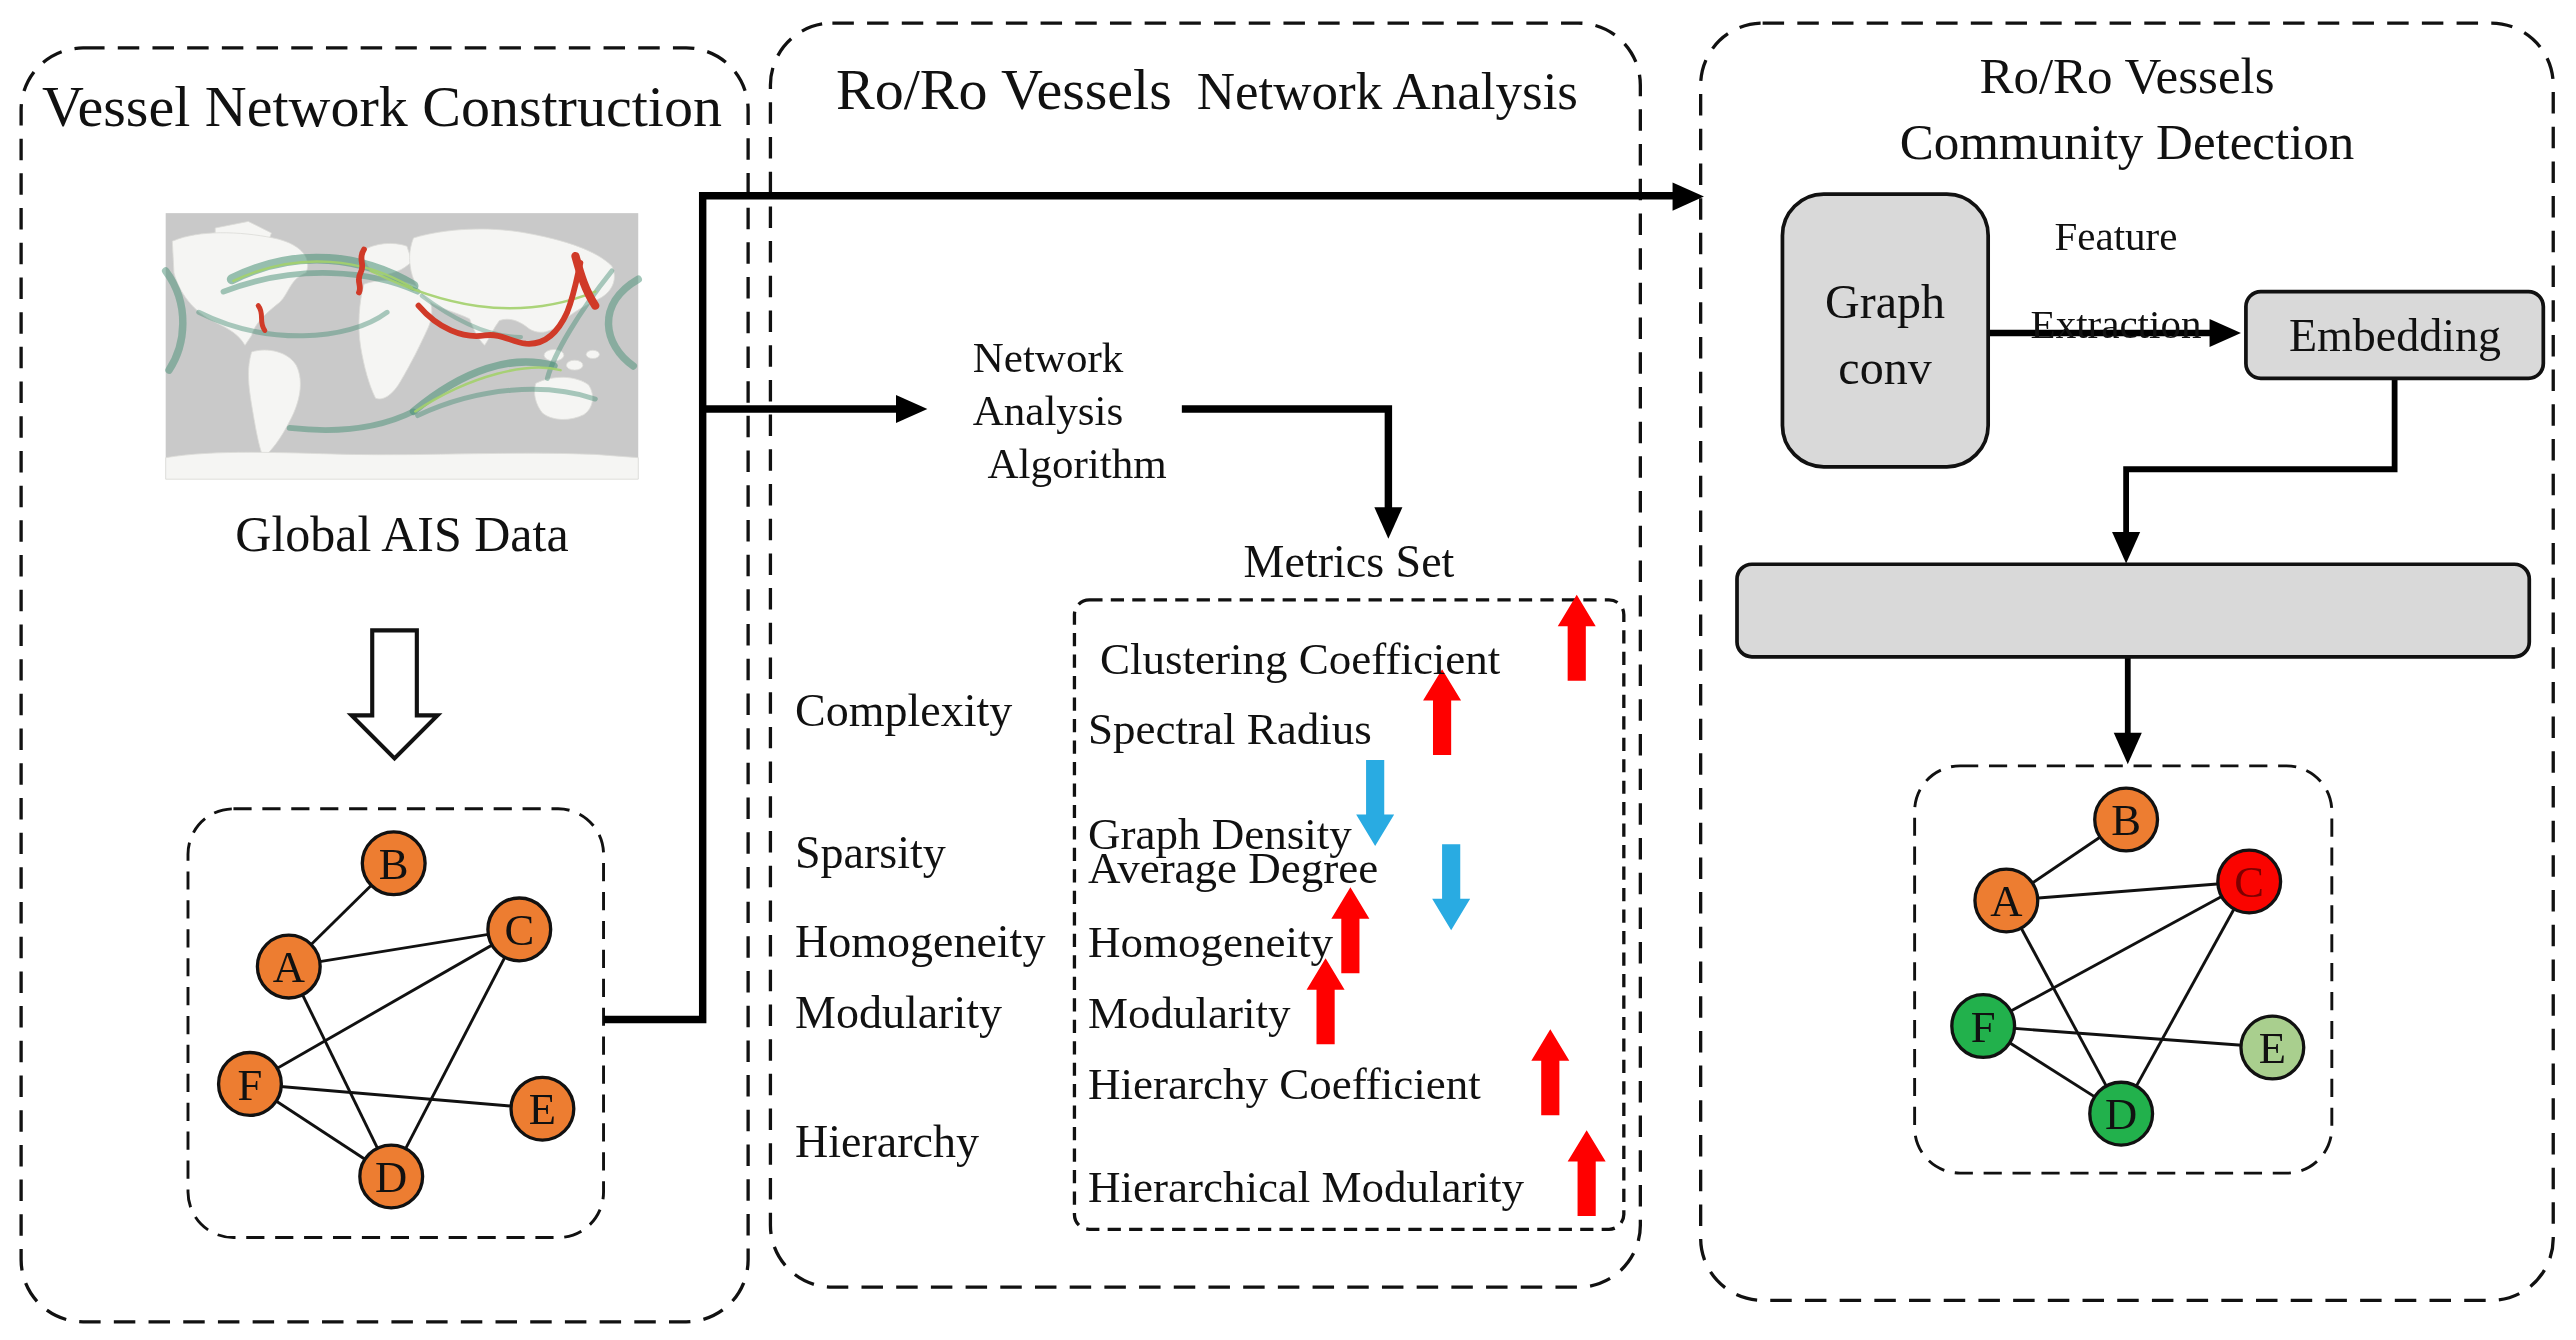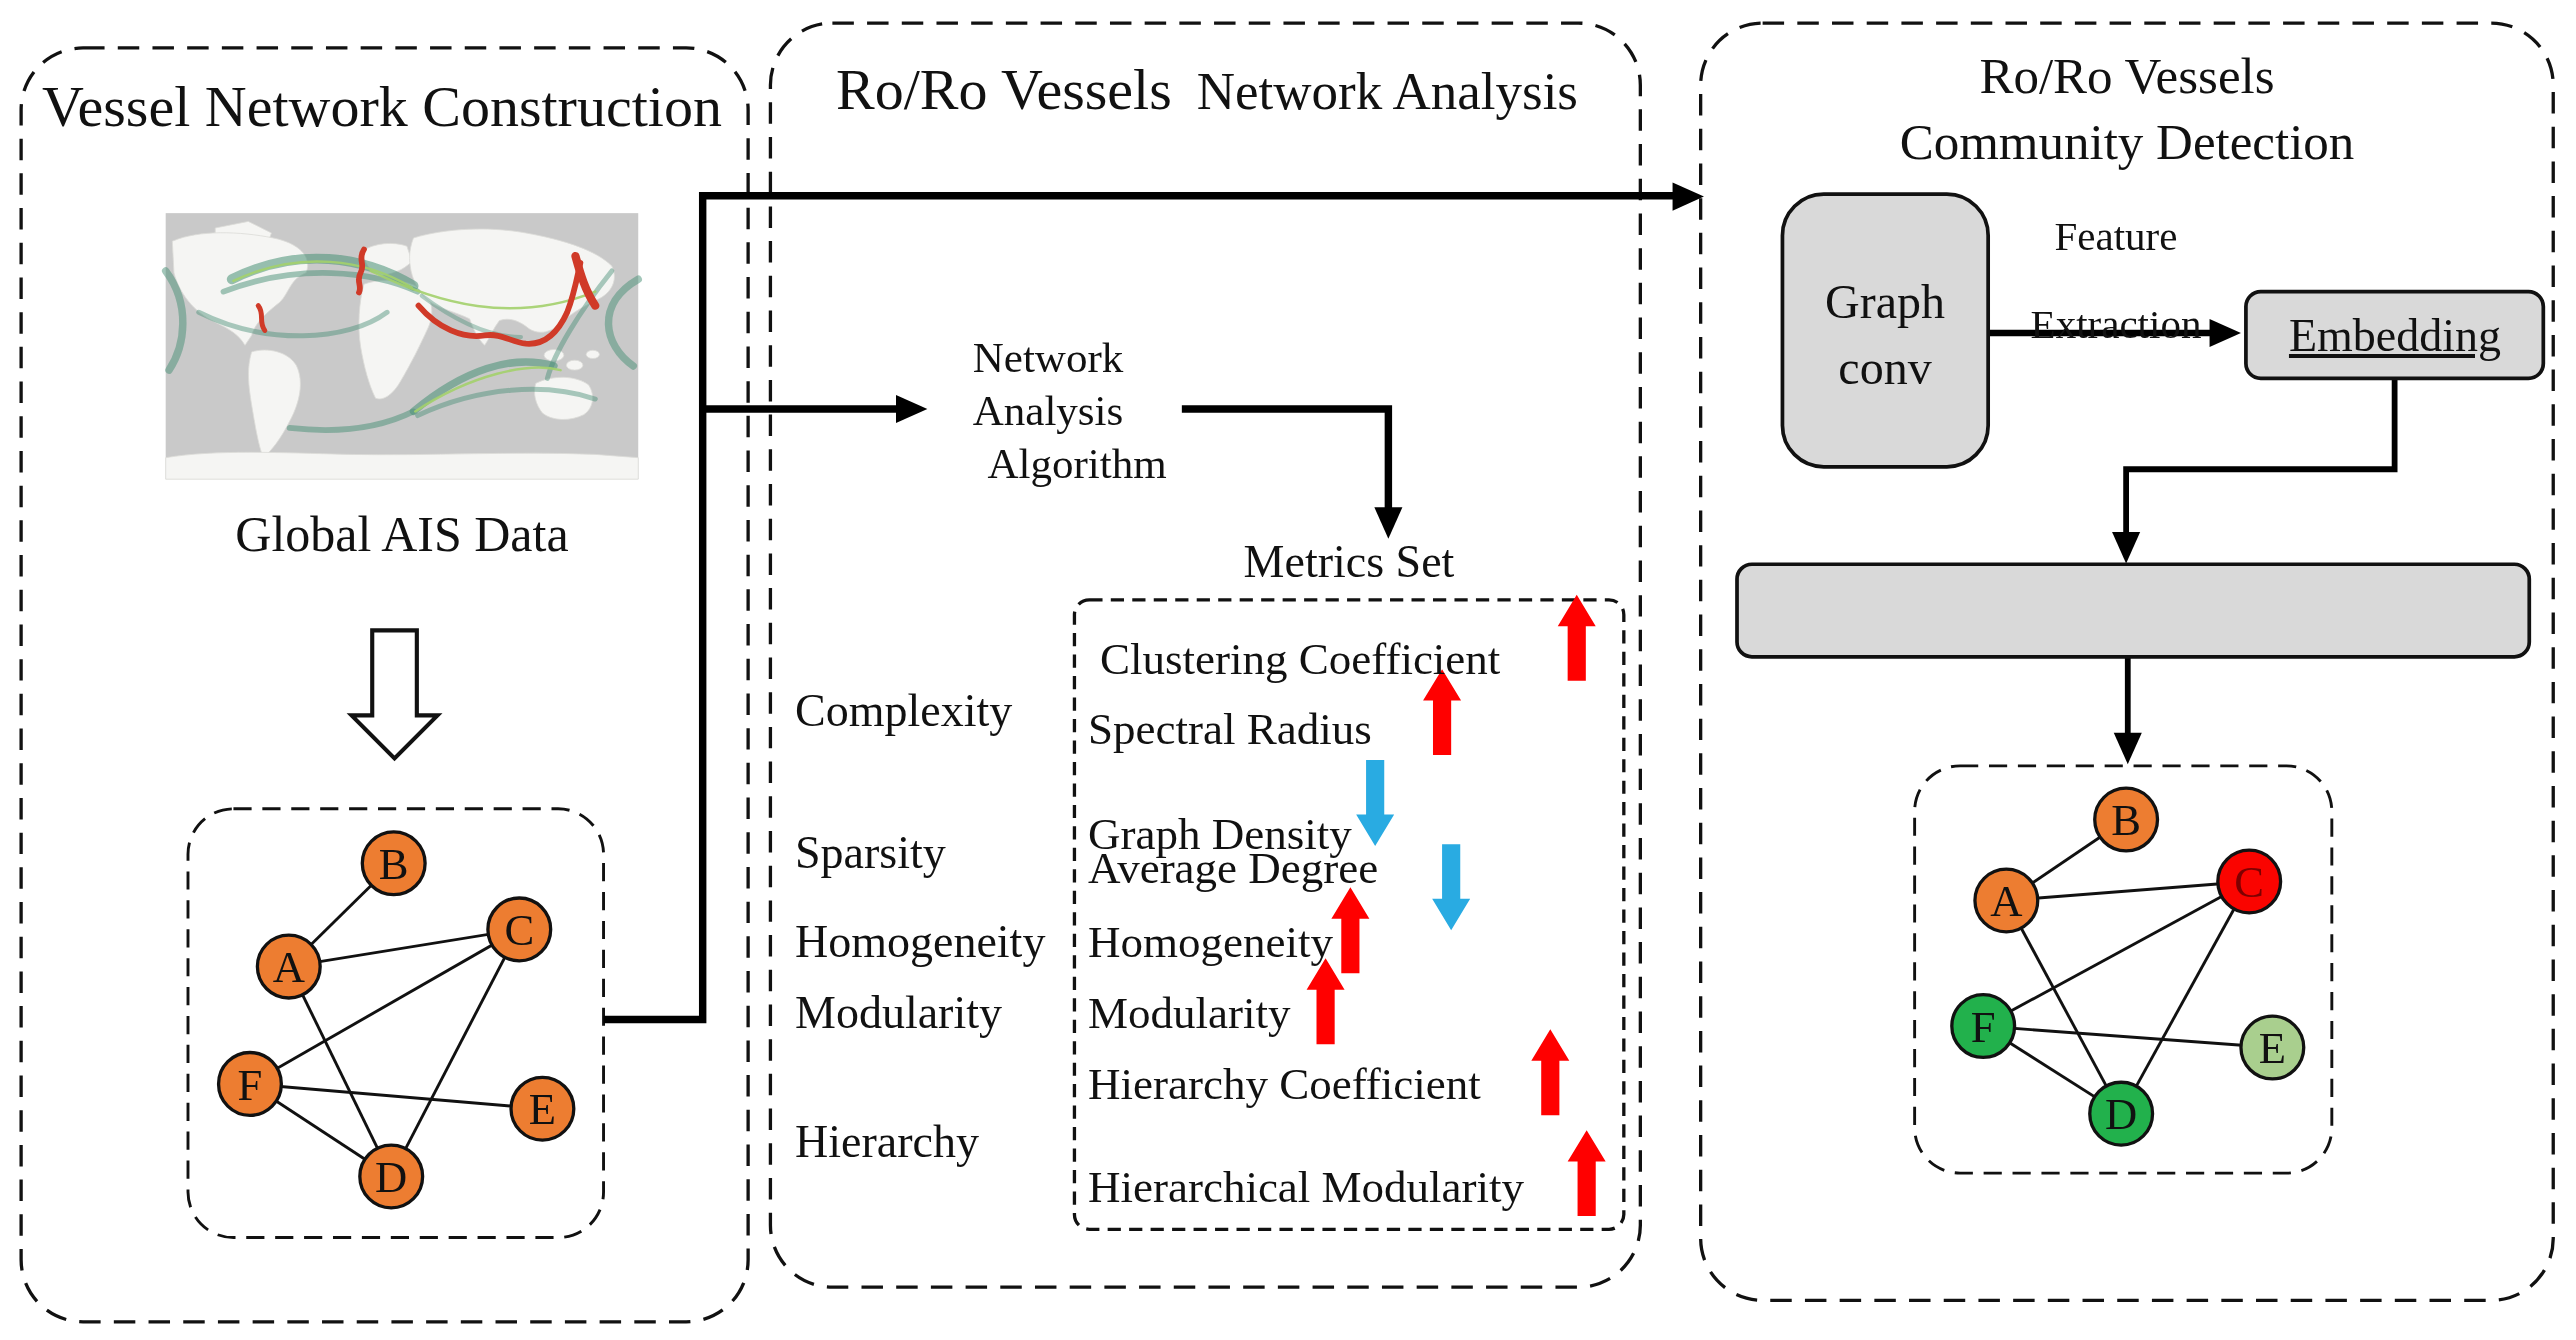--- a/index.html
+++ b/index.html
@@ -177,15 +177,15 @@
 
   <div class="t" style="left:2127px;top:76px;font-size:51px;">Ro/Ro Vessels</div>
   <div class="t" style="left:2127px;top:142px;font-size:51px;">Community Detection</div>
 
   <div class="t" style="left:1885px;top:302px;font-size:48px;">Graph</div>
   <div class="t" style="left:1885px;top:368px;font-size:48px;">conv</div>
 
   <div class="t" style="left:2116px;top:236px;font-size:41px;">Feature</div>
   <div class="t" style="left:2116px;top:289px;font-size:41px;margin-top:35px;">Extraction</div>
 
-  <div class="t" style="left:2395px;top:336px;font-size:46px;text-decoration:underline;">Embedding</div>
+  <div class="t" style="left:2395px;top:336px;font-size:46px;">Embedding</div>
 </div>
 
 
 </body></html>

